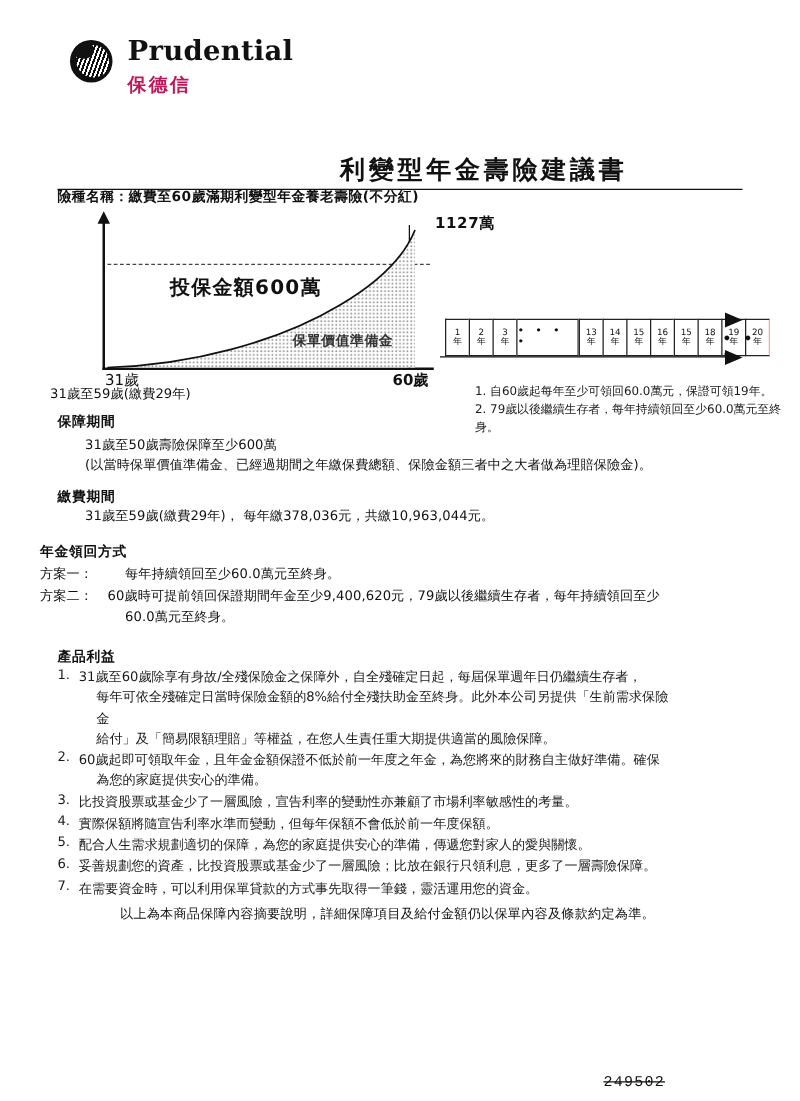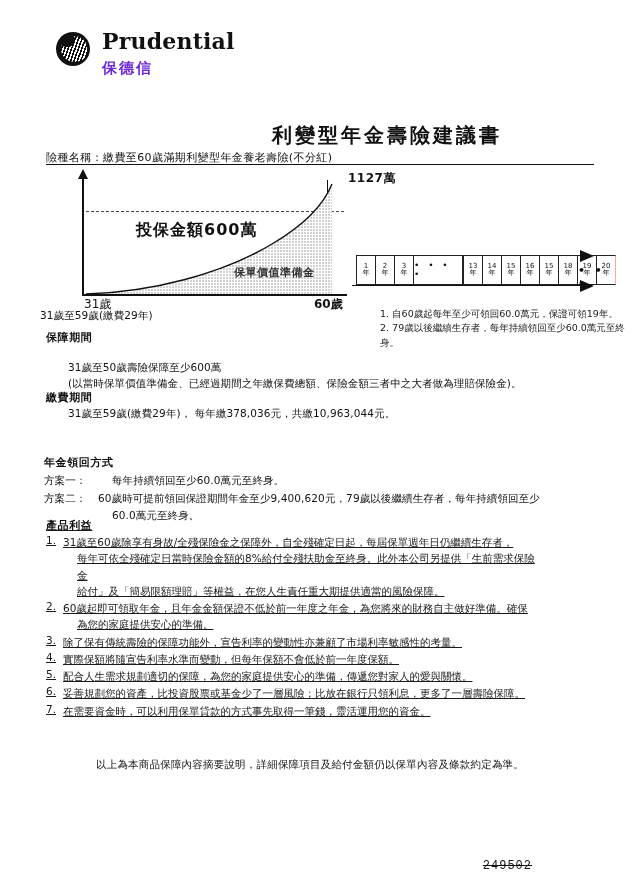--- a/index.html
+++ b/index.html
@@ -22,31 +22,31 @@
     background:
       repeating-linear-gradient(118deg,#fff 0 1.6px,#111 1.6px 3.2px);
     transform:rotate(-8deg);
   }
   .logo-mark:after{
     content:"";position:absolute;left:3px;top:2px;width:16px;height:13px;
     background:#111;border-radius:60% 40% 50% 50%;
   }
   .logo-text{margin-left:12px;}
   .logo-en{font-family:"DejaVu Serif","Liberation Serif",serif;font-size:22px;font-weight:bold;letter-spacing:.2px;line-height:1;color:#111;}
-  .logo-cn{font-size:15px;font-weight:bold;margin-top:7px;letter-spacing:2px;color:#6d28d9;}
+  .logo-cn{font-size:15px;font-weight:bold;margin-top:7px;letter-spacing:2px;color:#be185d;}
 
   
   .title-row{position:absolute;left:46px;top:122px;width:548px;}
-  .title-rule{border-bottom:1.6px solid #111;padding-bottom:15px;text-align:right;}
+  .title-rule{border-bottom:1.6px solid #111;padding-bottom:2px;text-align:right;}
   .doc-title{
     font-family:"DejaVu Serif","Liberation Serif",serif;
     font-size:20px;font-weight:bold;letter-spacing:3px;color:#111;
     display:inline-block;padding-right:92px;
   }
-  .plan-name{position:absolute;left:46px;top:150px;font-size:11px;font-weight:normal;letter-spacing:.4px;color:#111;}
+  .plan-name{position:absolute;left:46px;top:150px;font-size:11px;font-weight:bold;letter-spacing:.4px;color:#111;}
 
   
   .chart{position:absolute;left:56px;top:170px;width:540px;height:135px;}
   .axis-y{position:absolute;left:26px;top:8px;width:1.6px;height:118px;background:#111;}
   .axis-y:before{
     content:"";position:absolute;left:-4px;top:-9px;
     border-left:5px solid transparent;border-right:5px solid transparent;border-bottom:10px solid #111;
   }
   .axis-x{position:absolute;left:26px;top:124px;width:265px;height:1.6px;background:#111;}
   .axis-end{position:absolute;left:271px;top:10px;width:1.4px;height:116px;background:#111;}
@@ -77,35 +77,35 @@
 
   
   .cn{font-size:10.5px;line-height:1.55;color:#111;letter-spacing:.1px;}
   .sec-h{font-size:11px;font-weight:bold;color:#111;letter-spacing:.6px;}
   .abs{position:absolute;}
   .left-note{left:40px;top:307px;}
   .right-notes{left:380px;top:307px;width:250px;}
   .right-notes div{font-size:9.5px;line-height:1.5;}
 
   .block-protect{left:46px;top:330px;}
-  .block-protect .sec-h{margin-bottom:14px;}
+  .block-protect .sec-h{margin-bottom:3px;}
   .ind1{margin-left:22px;}
   .ind2{margin-left:22px;}
 
   .block-premium{left:46px;top:390px;}
-  .block-annuity{left:44px;top:434px;margin-top:21px;}
-  .block-benefit{left:46px;top:518px;text-decoration:underline;}
+  .block-annuity{left:32px;top:434px;}
+  .block-benefit{left:46px;top:518px;}
   .item{display:flex;margin-top:1px;}
   .item-no{width:17px;flex:none;text-align:left;font-size:10.5px;}
   .item-tx{font-size:10.5px;line-height:1.55;}
   .opt{display:flex;margin-top:2px;}
   .opt-no{width:54px;flex:none;font-size:10.5px;}
   .sub-ind{margin-left:14px;}
 
-  .footer-note{position:absolute;left:96px;top:758px;font-size:10.5px;letter-spacing:.2px;color:#111;}
+  .footer-note{position:absolute;left:96px;top:724px;font-size:10.5px;letter-spacing:.2px;color:#111;}
 
   .pagenum{
     position:absolute;right:10px;bottom:8px;
     font-family:Liberation Mono, monospace;
     font-size:12px;color:#111;letter-spacing:1px;
     text-decoration:line-through;
   }
 </style>
 </head>
 <body>
@@ -260,21 +260,21 @@
       <div class="item-no">2.</div>
       <div class="item-tx">
         <div>60歲起即可領取年金，且年金金額保證不低於前一年度之年金，為您將來的財務自主做好準備。確保</div>
         <div class="sub-ind">為您的家庭提供安心的準備。</div>
       </div>
     </div>
 
     <div class="item">
       <div class="item-no">3.</div>
       <div class="item-tx">
-        <div>除了保有傳統壽險的保障功能外，宣告利率的變動性亦兼顧了市場利率敏感性的考量。</div>
+        <div>比投資股票或基金少了一層風險，宣告利率的變動性亦兼顧了市場利率敏感性的考量。</div>
       </div>
     </div>
 
     <div class="item">
       <div class="item-no">4.</div>
       <div class="item-tx">
         <div>實際保額將隨宣告利率水準而變動，但每年保額不會低於前一年度保額。</div>
       </div>
     </div>
 

